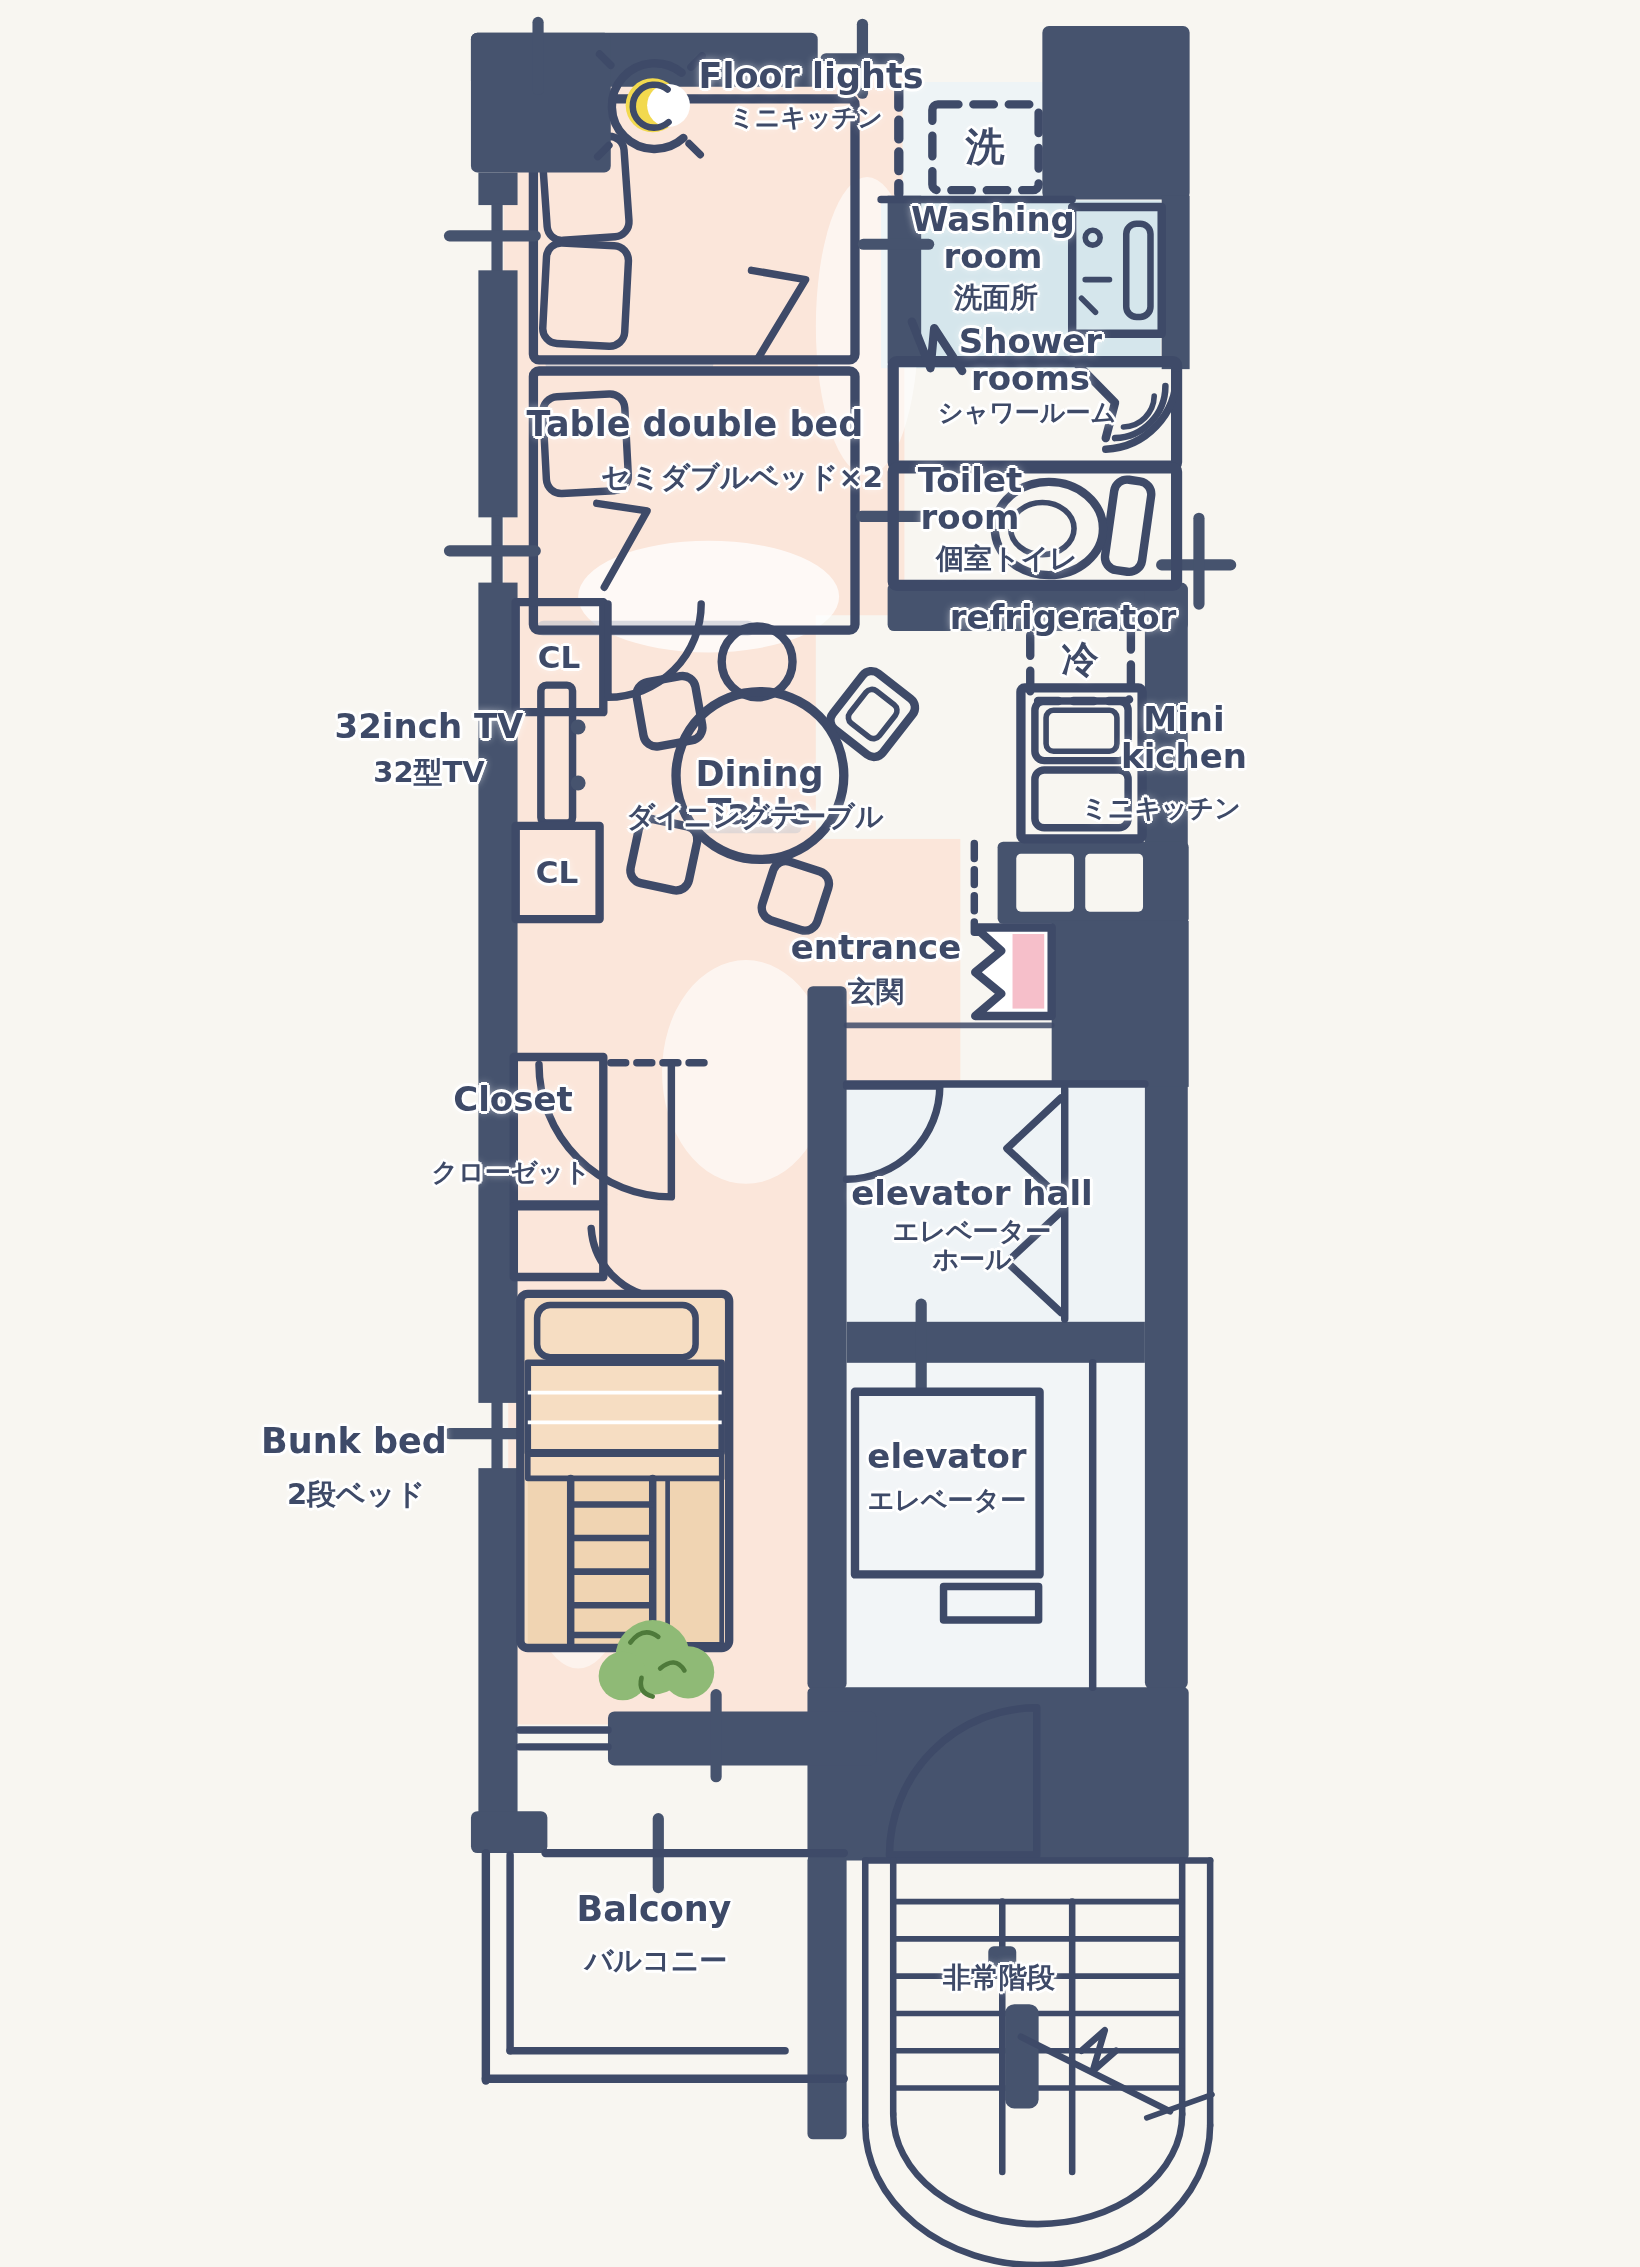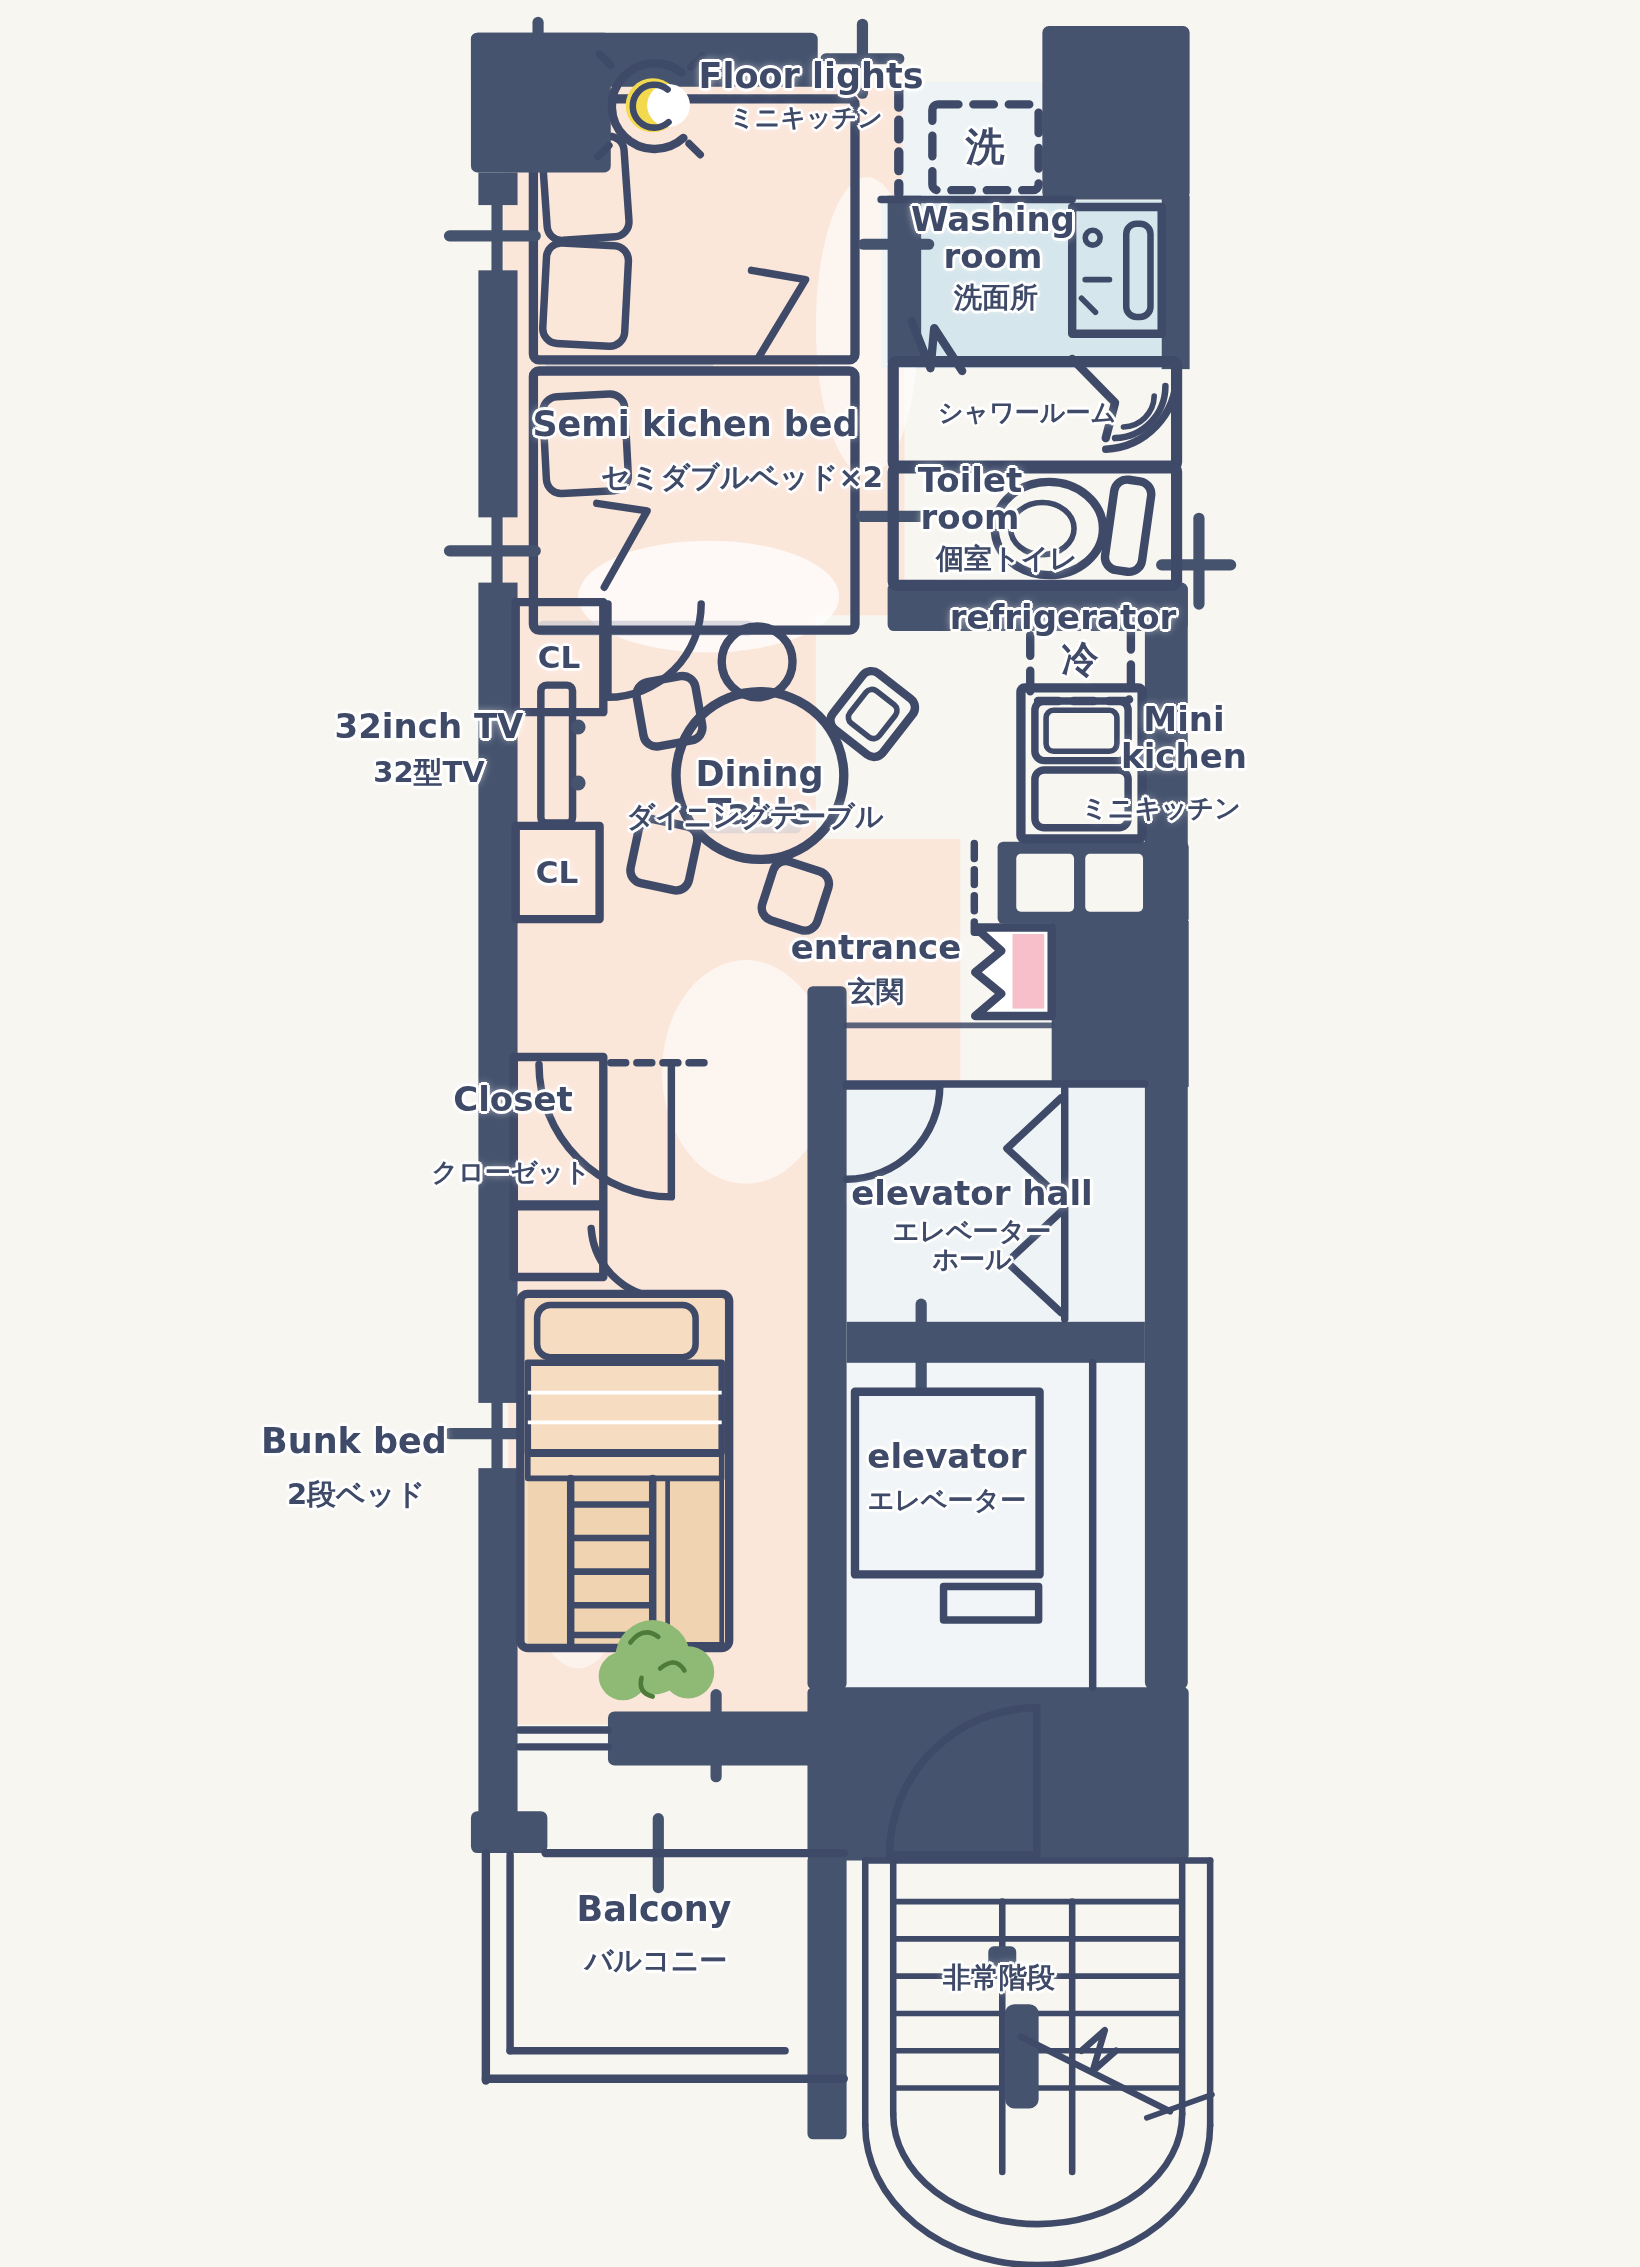--- a/index.html
+++ b/index.html
@@ -261,26 +261,27 @@
 
 <div class="lbl ja" style="left:985px;top:147px;font-size:39px;">
       <span class="cc" style="position:absolute;">洗</span>
     </div>
 
 <div class="lbl wrap" style="left:900px;top:201px;width:186px;font-size:34px;">Washing room</div>
 <div class="lbl ja" style="left:996px;top:283px;font-size:28px;">
       <span class="cx" style="position:absolute;">洗面所</span>
     </div>
 
+<div class="lbl wrap" style="left:928px;top:323px;width:205px;font-size:34px;">Shower rooms</div>
 <div class="lbl ja" style="left:1027px;top:399px;font-size:25px;">
       <span class="cx" style="position:absolute;">シャワールーム</span>
     </div>
 
 <div class="lbl" style="left:695px;top:406px;font-size:35px;">
-      <span class="cx" style="position:absolute;">Semi kichen bed</span>
+      <span class="cx" style="position:absolute;">Table double bed</span>
     </div>
 <div class="lbl ja" style="left:695px;top:462px;font-size:29px;">
       <span class="cx" style="position:absolute;margin-left:47px;">セミダブルベッド×2</span>
     </div>
 
 <div class="lbl wrap" style="left:900px;top:462px;width:140px;font-size:34px;">Toilet room</div>
 <div class="lbl ja" style="left:1007px;top:544px;font-size:28px;">
       <span class="cx" style="position:absolute;">個室トイレ</span>
     </div>
 

